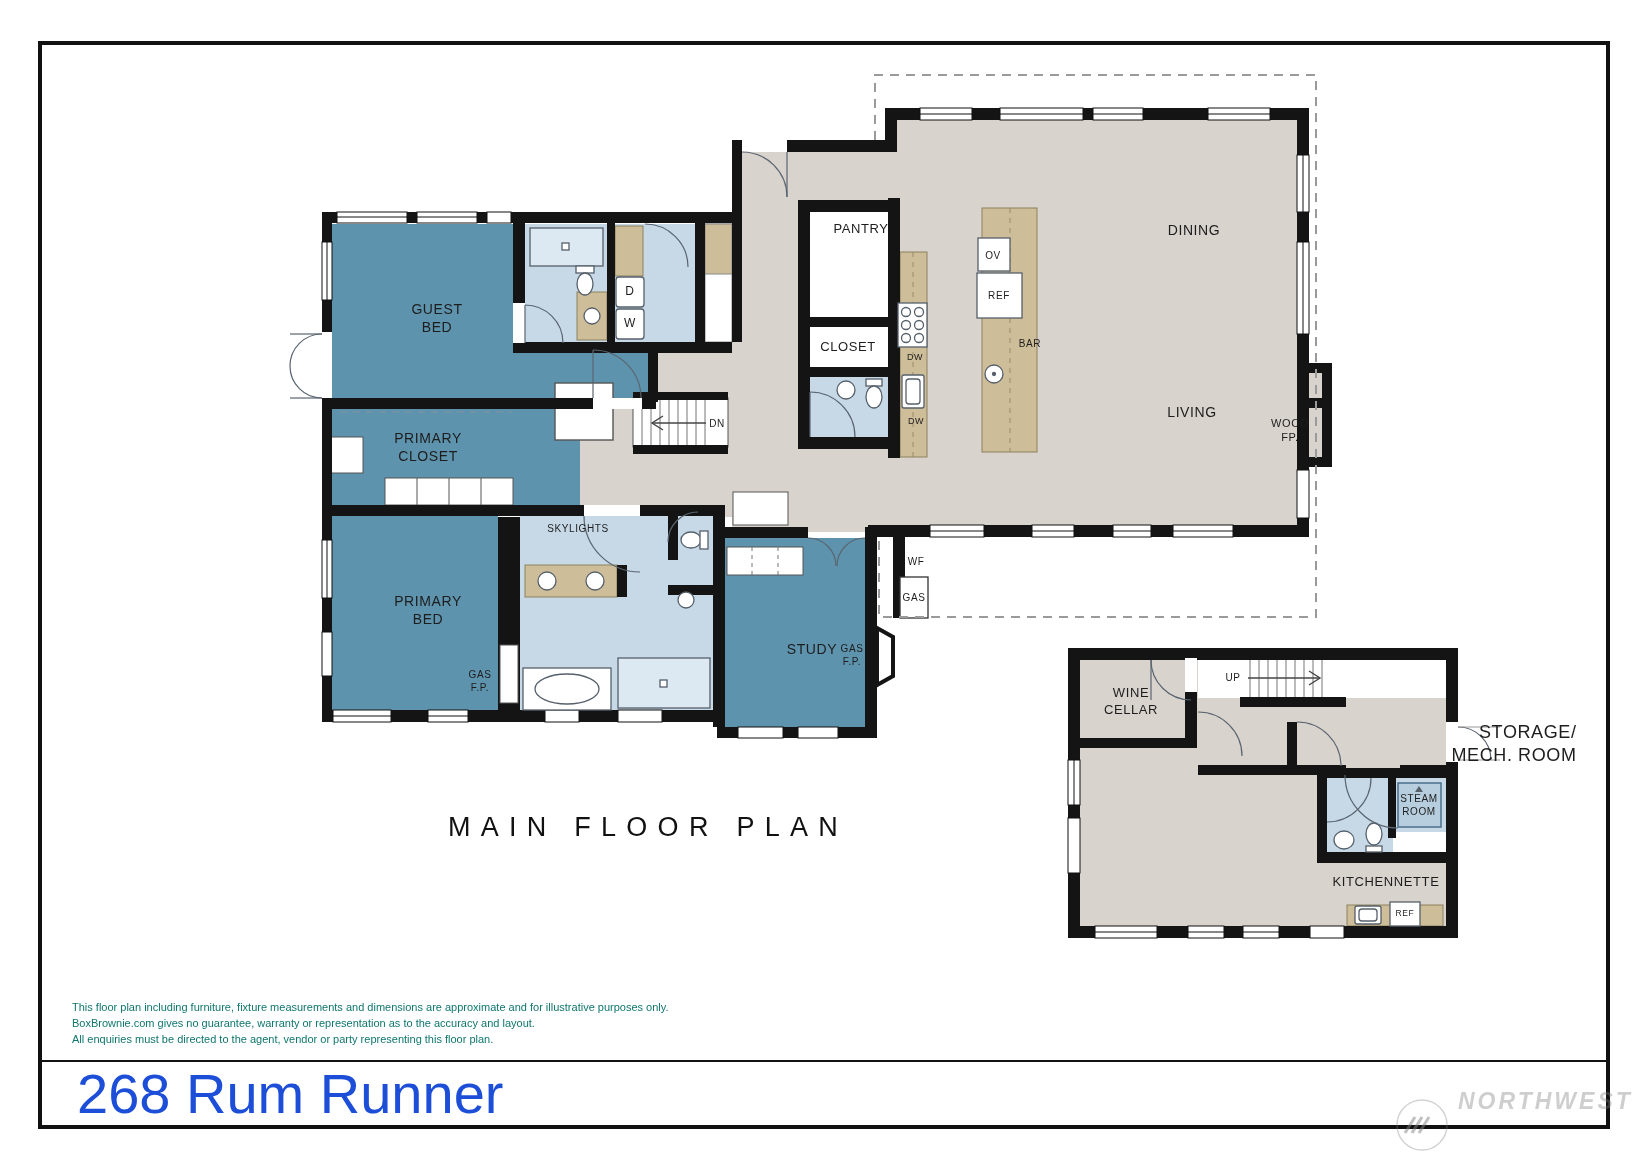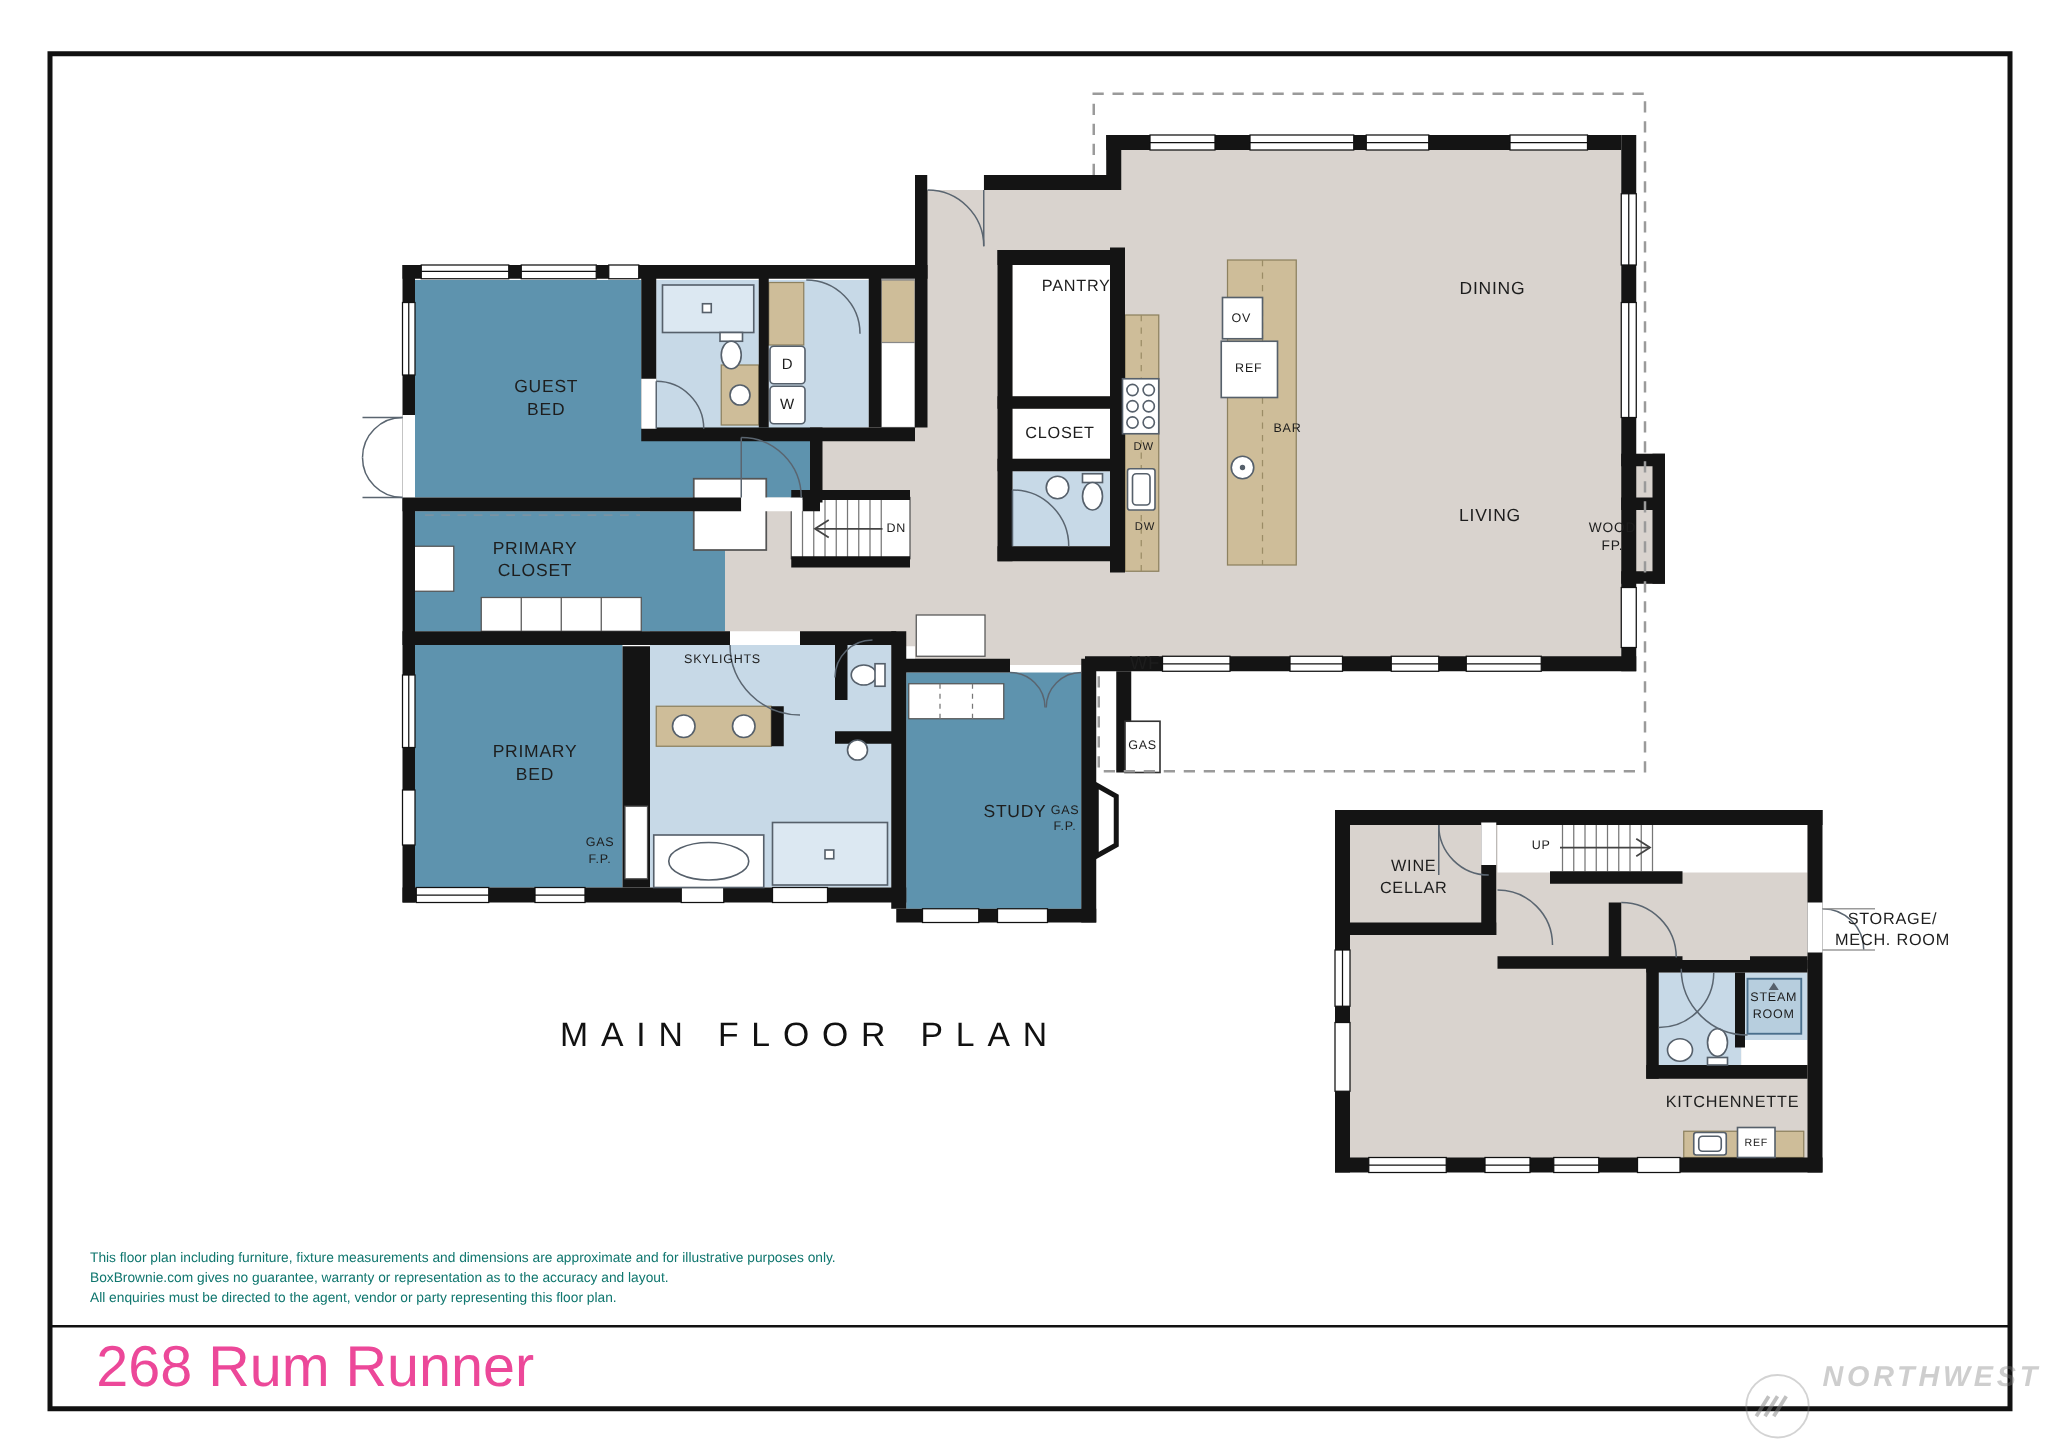--- a/index.html
+++ b/index.html
@@ -5,21 +5,21 @@
   html,body{margin:0;padding:0;background:#fff;}
   .canvas{position:relative;width:1647px;height:1164px;background:#ffffff;overflow:hidden;
           font-family:"Liberation Sans",sans-serif;}
   svg{position:absolute;left:0;top:0;}
   .labels{position:absolute;left:0;top:0;width:100%;height:100%;pointer-events:none;}
   .lbl{position:absolute;transform:translate(-50%,-50%);color:#1d1d1d;text-align:center;
        white-space:pre-line;line-height:1.3;letter-spacing:0.6px;}
   .lbl-left{position:absolute;transform:translate(0,-50%);color:#1d1d1d;text-align:left;
        white-space:pre-line;line-height:1.3;}
   .title{letter-spacing:0.38em;font-weight:400;color:#111;}
-  .addr{font-size:46px;color:#ec4899;letter-spacing:0;}
+  .addr{font-size:56px;color:#1d4ed8;letter-spacing:0;}
   .disc{font-size:11px;color:#0f766e;}
   .wm{color:rgba(125,125,125,0.38);font-weight:bold;letter-spacing:3px;font-size:23px;}
 </style>
 </head>
 <body>
 
 <div class="canvas">
 
 <svg width="1647" height="1164" viewBox="0 0 1647 1164">
 
@@ -375,36 +375,36 @@
   <div class="lbl" style="left:1194px;top:230px;font-size:14px;">DINING</div>
   <div class="lbl" style="left:1192px;top:412px;font-size:14px;">LIVING</div>
 
   <div class="lbl" style="left:1290px;top:430px;font-size:11px;">WOOD
 FP.</div>
   <div class="lbl" style="left:480px;top:681px;font-size:10px;">GAS
 F.P.</div>
   <div class="lbl" style="left:852px;top:655px;font-size:10px;">GAS
 F.P.</div>
   <div class="lbl" style="left:578px;top:528px;font-size:10px;">SKYLIGHTS</div>
-  <div class="lbl" style="left:916px;top:531px;font-size:15px;text-align:right;">WF</div>
+  <div class="lbl" style="left:916px;top:561px;font-size:10px;text-align:right;">WF</div>
   <div class="lbl" style="left:914px;top:597px;font-size:10px;">GAS</div>
   <div class="lbl" style="left:717px;top:423px;font-size:10px;text-align:right;">DN</div>
 
   <div class="lbl" style="left:630px;top:292px;font-size:12px;">D</div>
   <div class="lbl" style="left:630px;top:324px;font-size:12px;">W</div>
   <div class="lbl" style="left:915px;top:358px;font-size:9px;">DW</div>
   <div class="lbl" style="left:916px;top:422px;font-size:9px;">DW</div>
   <div class="lbl" style="left:993px;top:255px;font-size:10px;">OV</div>
   <div class="lbl" style="left:999px;top:295px;font-size:10px;">REF</div>
   <div class="lbl" style="left:1023px;top:343px;font-size:10px;padding-left:14px;">BAR</div>
 
   <div class="lbl" style="left:1131px;top:702px;font-size:13px;">WINE
 CELLAR</div>
   <div class="lbl" style="left:1233px;top:677px;font-size:10px;text-align:center;">UP</div>
-  <div class="lbl" style="left:1514px;top:744px;font-size:13px;">STORAGE/
+  <div class="lbl" style="left:1514px;top:744px;font-size:18px;text-align:right;">STORAGE/
 MECH. ROOM</div>
   <div class="lbl" style="left:1419px;top:805px;font-size:10px;">STEAM
 ROOM</div>
   <div class="lbl" style="left:1386px;top:882px;font-size:13px;">KITCHENNETTE</div>
   <div class="lbl" style="left:1405px;top:914px;font-size:8.5px;">REF</div>
 
   <div class="lbl title" style="left:648px;top:828px;font-size:27px;">MAIN FLOOR PLAN</div>
 
   <div class="lbl-left disc" style="left:72px;top:1007px;">This floor plan including furniture, fixture measurements and dimensions are approximate and for illustrative purposes only.</div>
   <div class="lbl-left disc" style="left:72px;top:1023px;">BoxBrownie.com gives no guarantee, warranty or representation as to the accuracy and layout.</div>

